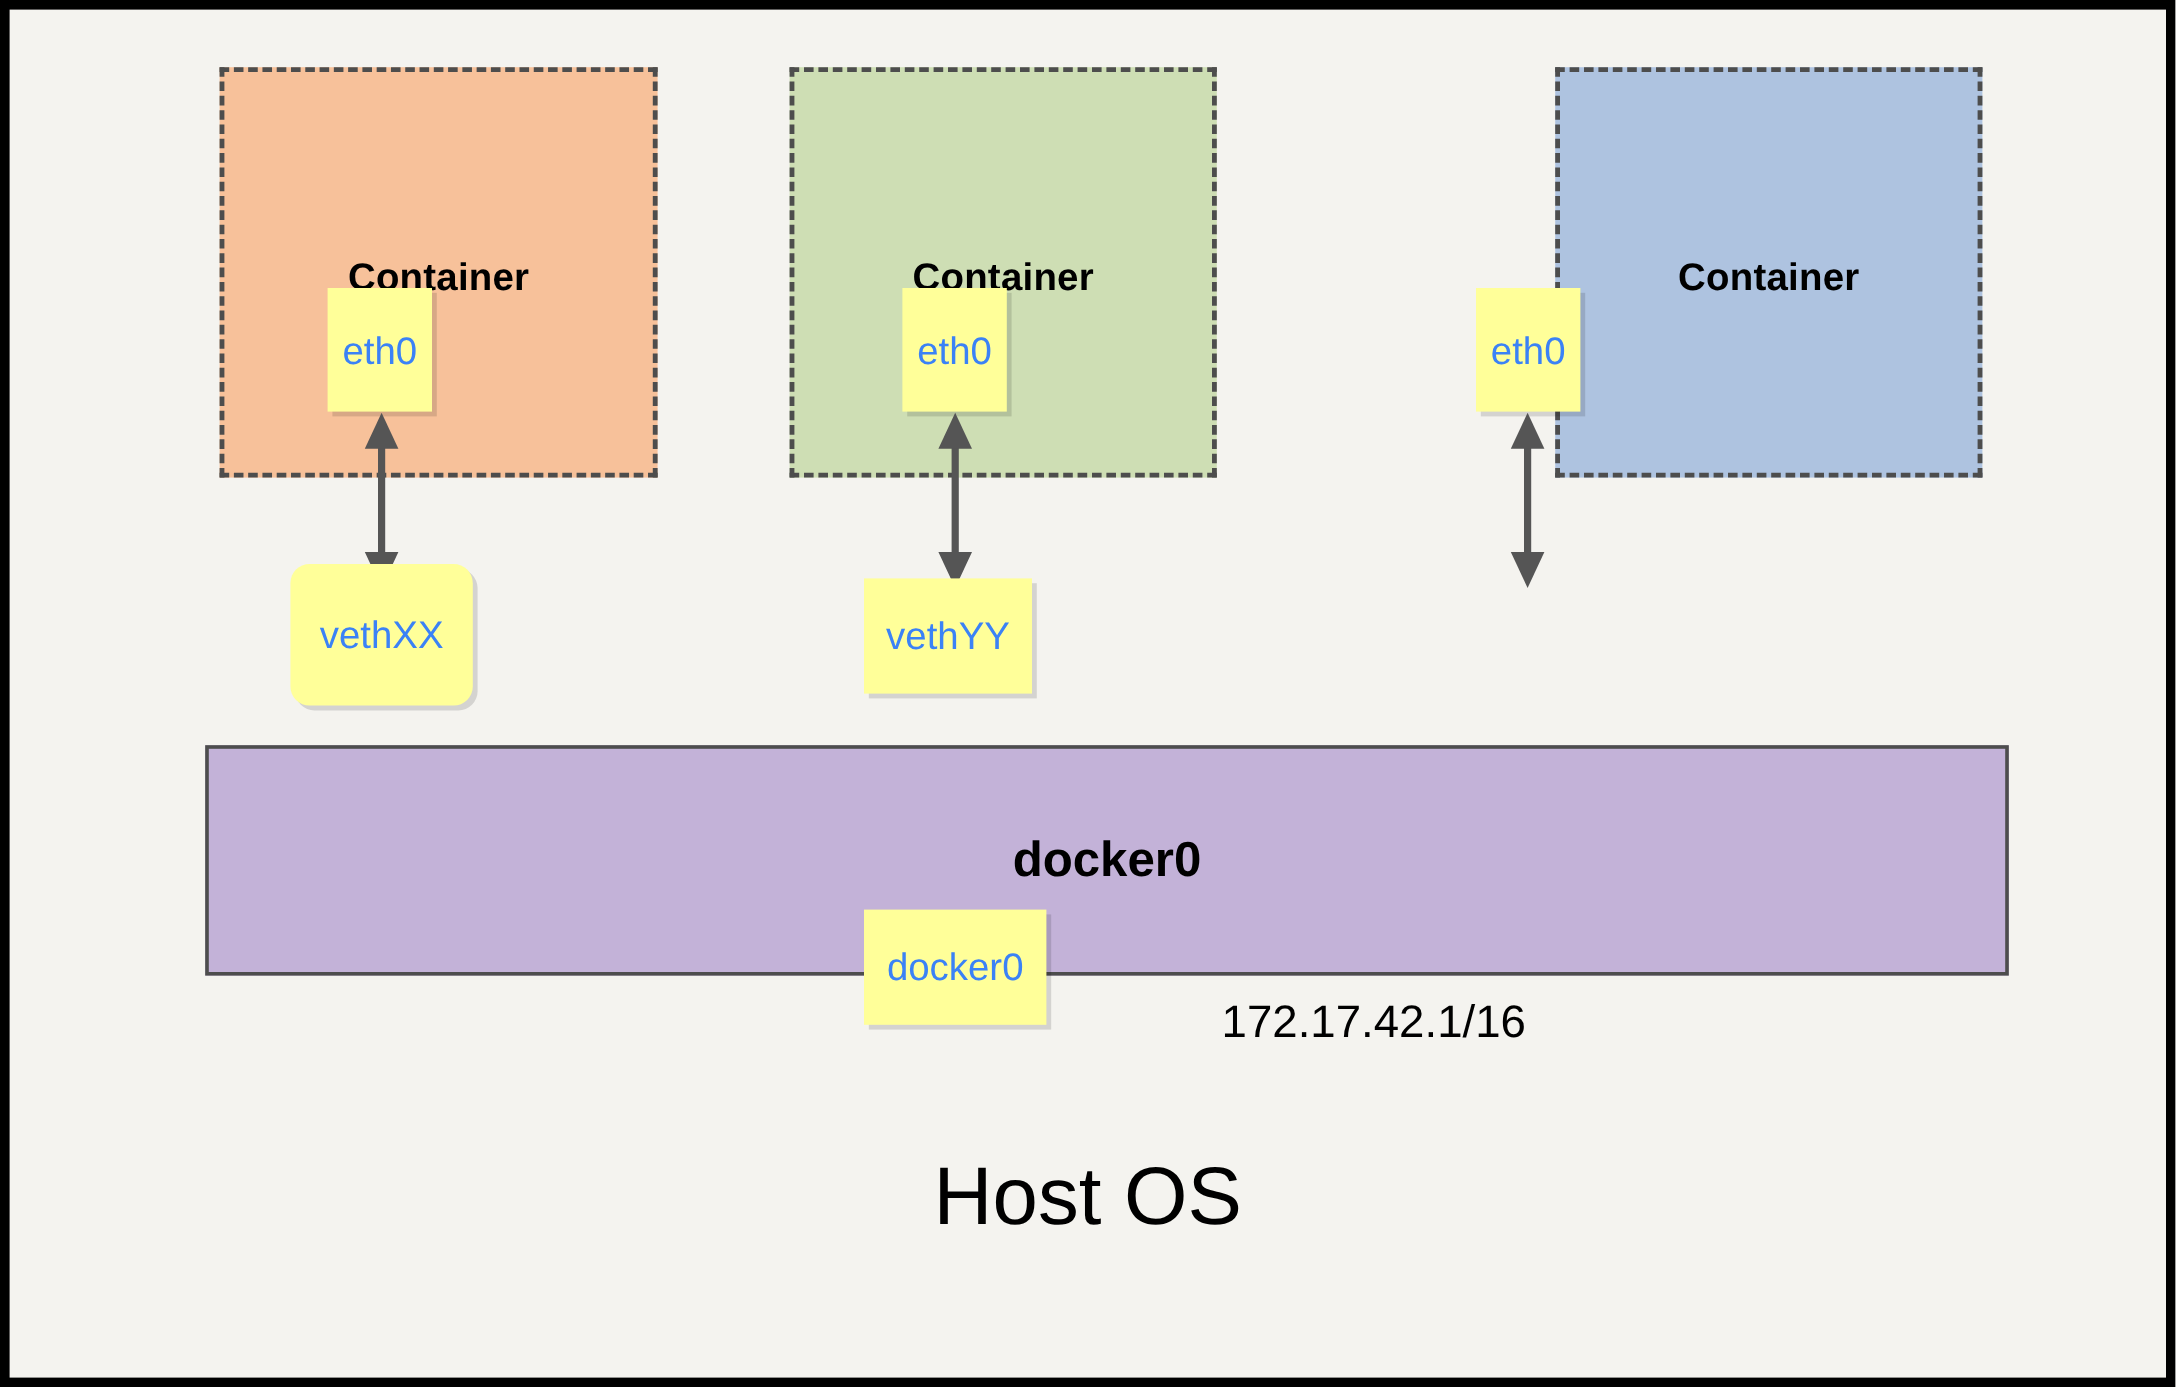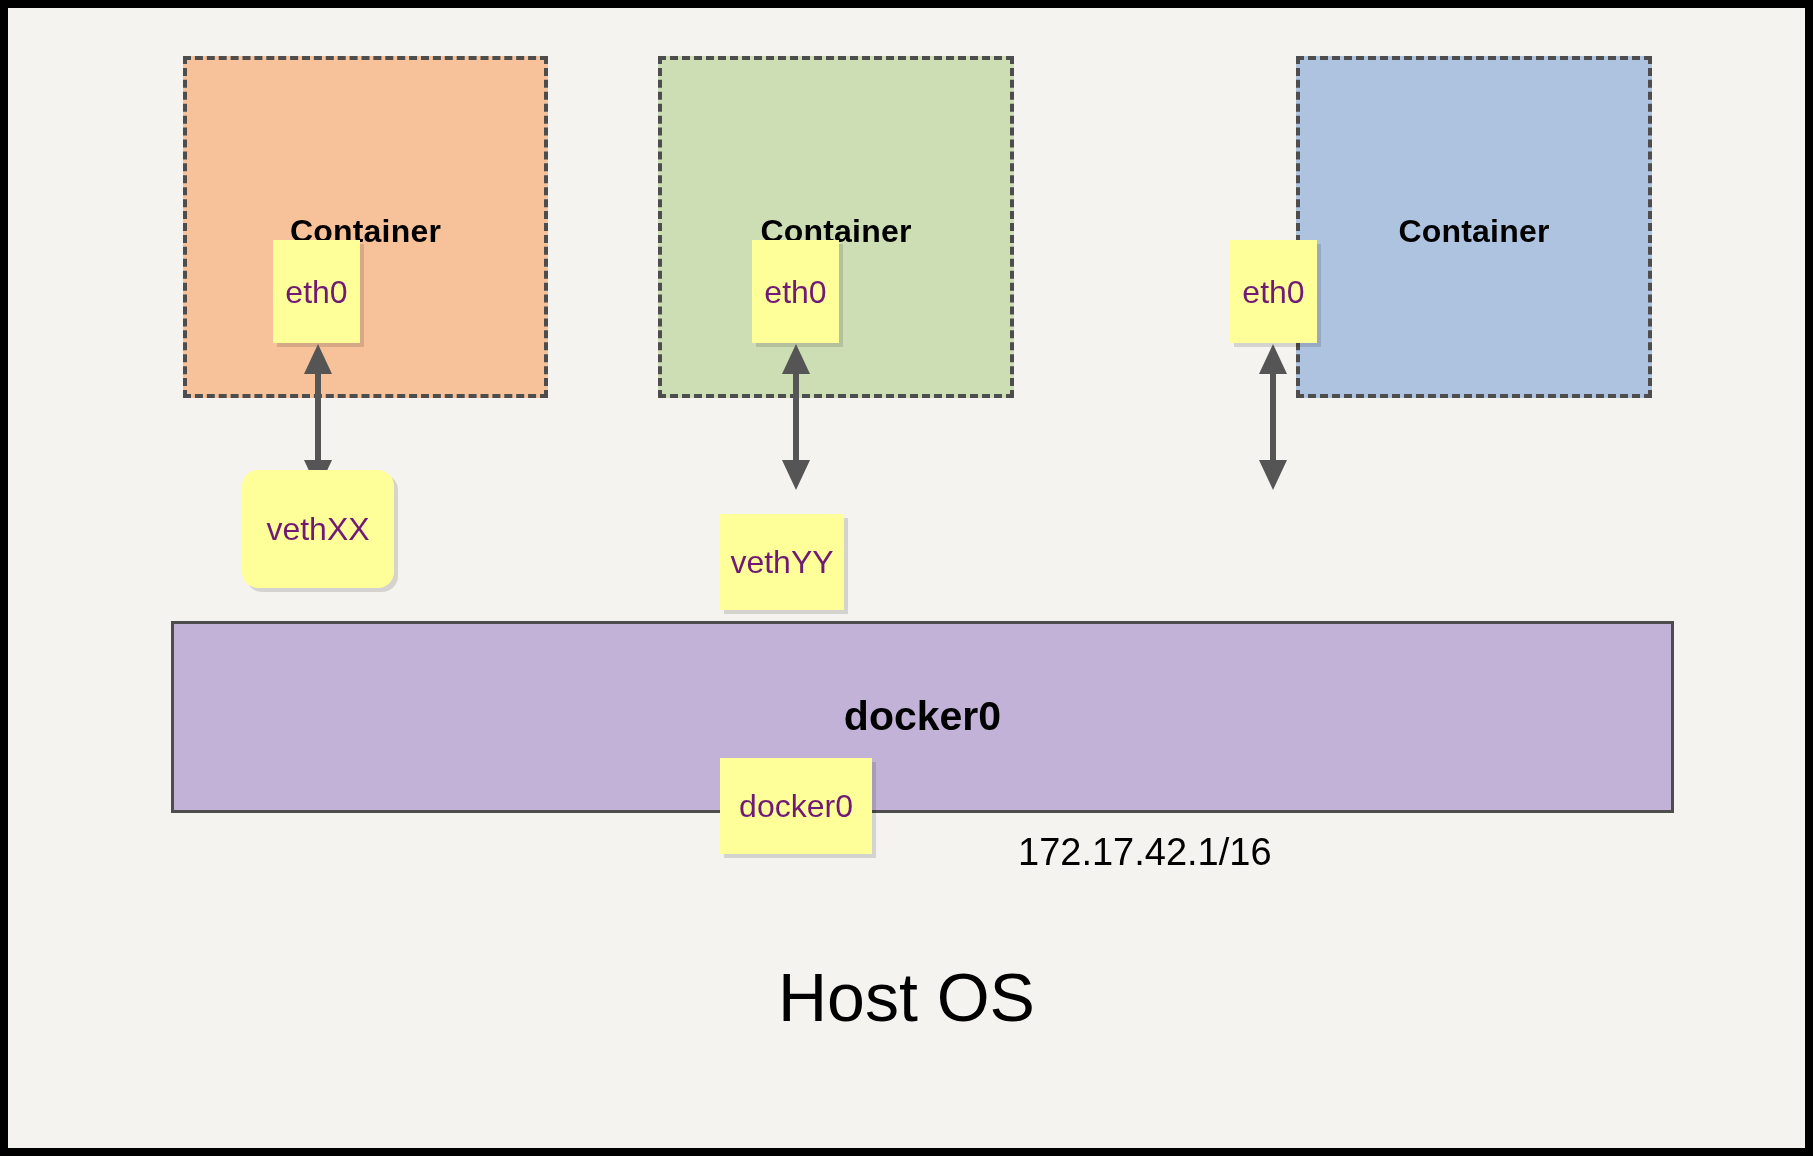--- a/index.html
+++ b/index.html
@@ -41,21 +41,21 @@
   
   .chip {
     position: absolute;
     background: #ffff99;
     box-sizing: border-box;
     display: flex;
     align-items: center;
     justify-content: center;
     font-size: 32px;
     line-height: 1;
-    color: #701a75;
+    color: #3b82f6;
     box-shadow: 4px 4px 0 rgba(0,0,0,0.13);
     white-space: nowrap;
   }
 
   
   .arrow-svg {
     position: absolute;
     overflow: visible;
   }
 
@@ -123,21 +123,21 @@
   <div class="chip" style="left:744px; top:232px; width:87px; height:103px;">
     <span>eth0</span>
   </div>
 
   <svg class="arrow-svg" style="left:768px; top:336px; width:40px; height:146px;" viewBox="0 0 40 146">
     <line x1="20" y1="22" x2="20" y2="124" stroke="#555555" stroke-width="6"></line>
     <polygon points="20,0 6,30 34,30" fill="#555555"></polygon>
     <polygon points="20,146 6,116 34,116" fill="#555555"></polygon>
   </svg>
 
-  <div class="chip" style="left:712px; top:474px; width:124px; height:96px;margin-top:32px;">
+  <div class="chip" style="left:712px; top:474px; width:140px; height:96px;">
     <span>vethYY</span>
   </div>
 
   <div class="container-box" style="left:1288px; top:48px; width:356px; height:342px; background:#aec3e0;">
     <div class="container-title" style="top:155px;">Container</div>
   </div>
   <div class="chip" style="left:1222px; top:232px; width:87px; height:103px;">
     <span>eth0</span>
   </div>
 

